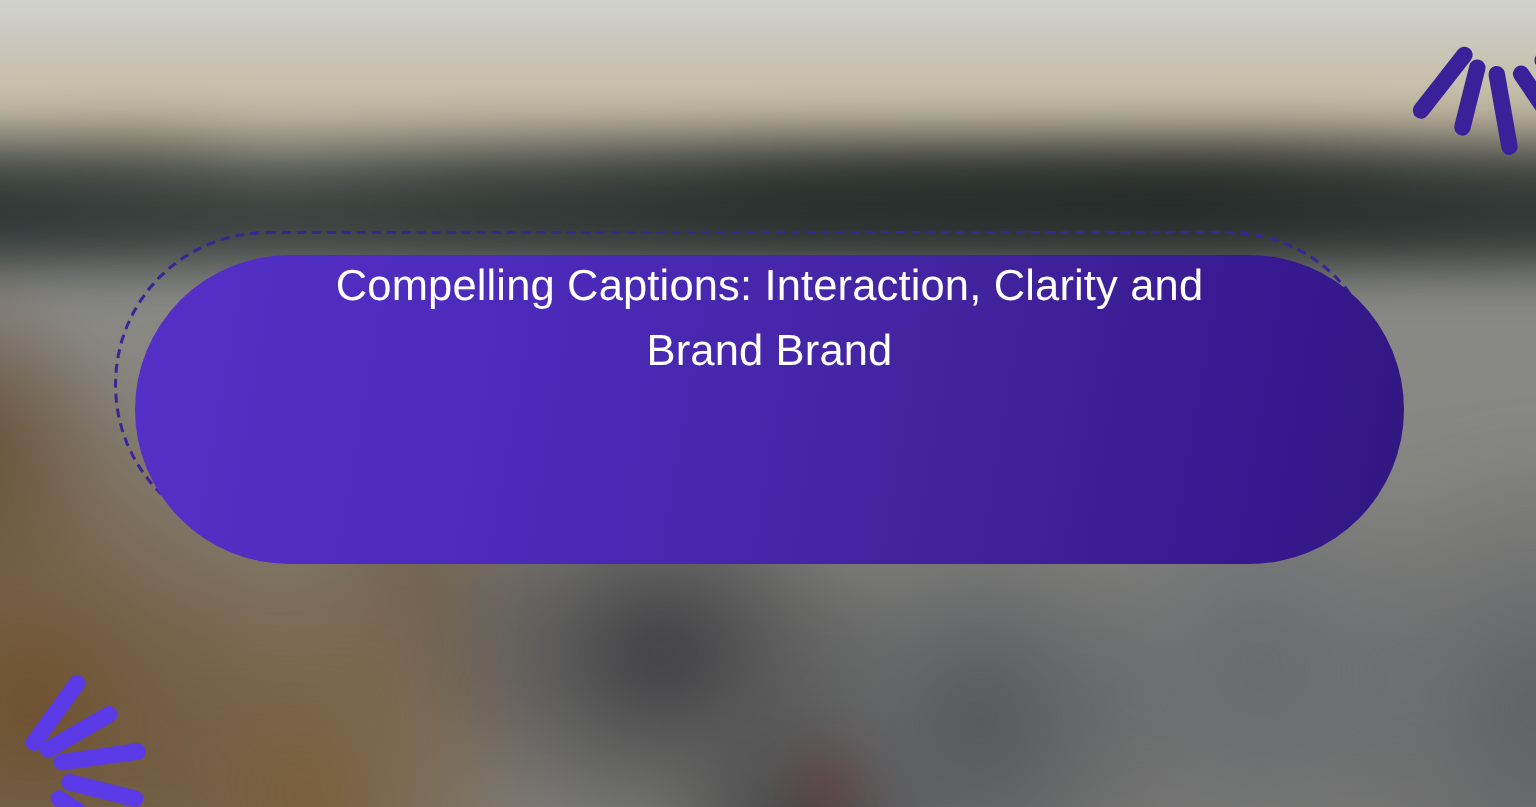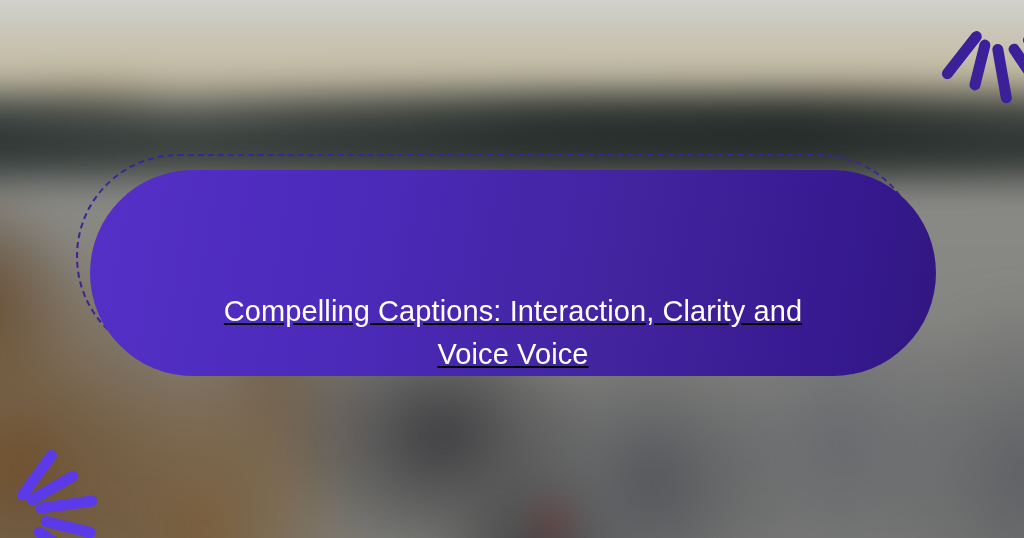--- a/index.html
+++ b/index.html
@@ -120,23 +120,22 @@
   }
 
   
   .card {
     position:absolute;
     left:90px; top:170px;
     width:846px; height:206px;
     border-radius:103px;
     background:linear-gradient(100deg, #5530c8 0%, #4b2ab9 32%, #42249f 62%, #36198f 88%, #311780 100%);
     display:flex;
-    align-items:flex-end;
+    align-items:flex-start;
     justify-content:center;
-    text-decoration:underline;
   }
 
   .card-title {
     width:700px;
     text-align:center;
     color:#ffffff;
     font-size:29px;
     font-weight:400;
     line-height:1.48;
     letter-spacing:0.1px;
@@ -168,21 +167,21 @@
     <div class="bg-layer bg-l7"></div>
     <div class="bg-layer bg-l8"></div>
     <div class="bg-layer bg-l9"></div>
   </div>
 
   <div class="card-outline"></div>
 
   <div class="card">
     <h1 class="card-title">
       <span style="display: block;">Compelling Captions: Interaction, Clarity and</span>
-      <span style="display: block;">Voice Voice</span>
+      <span style="display: block;">Brand Brand</span>
     </h1>
   </div>
 
   <div class="burst" id="burst-bottom-left">
       <span class="ray" style="width: 60px; height: 11px; background: rgb(91, 59, 232); left: 0px; top: -5.5px; transform: rotate(-54deg) translateX(16px);"></span>
       <span class="ray" style="width: 58px; height: 11px; background: rgb(91, 59, 232); left: 0px; top: -5.5px; transform: rotate(-30deg) translateX(20px);"></span>
       <span class="ray" style="width: 62px; height: 11px; background: rgb(91, 59, 232); left: 0px; top: -5.5px; transform: rotate(-8deg) translateX(26px);"></span>
       <span class="ray" style="width: 56px; height: 11px; background: rgb(91, 59, 232); left: 0px; top: -5.5px; transform: rotate(14deg) translateX(32px);"></span>
       <span class="ray" style="width: 58px; height: 11px; background: rgb(91, 59, 232); left: 0px; top: -5.5px; transform: rotate(34deg) translateX(30px);"></span>
     </div>

